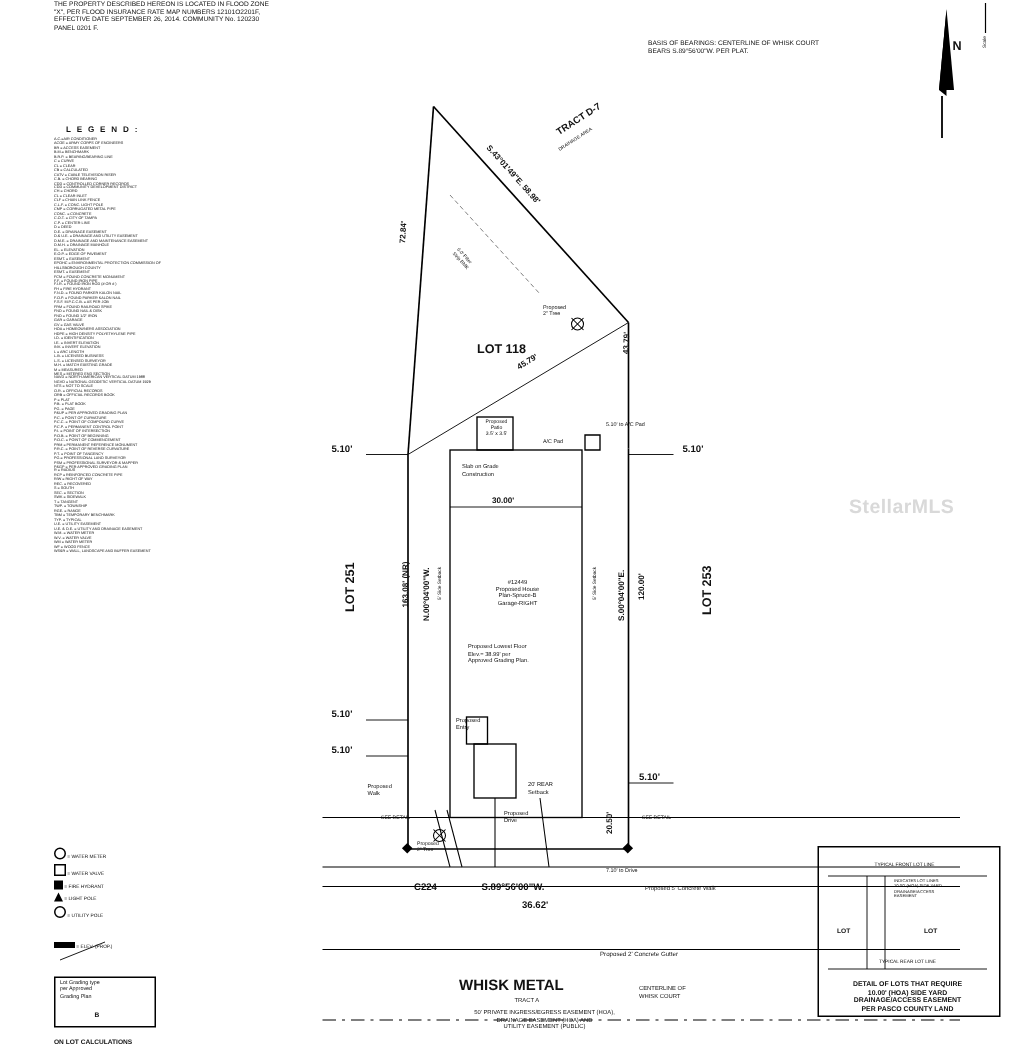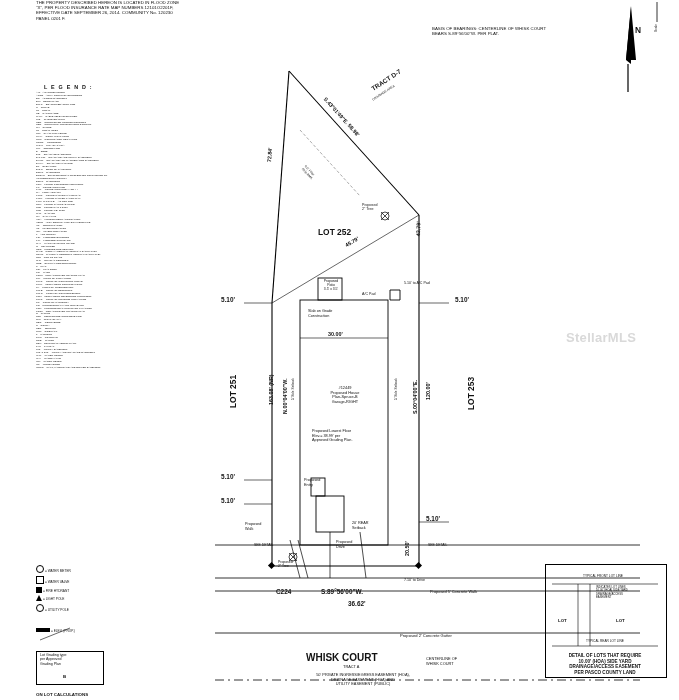--- a/index.html
+++ b/index.html
@@ -263,21 +263,21 @@
 <div class="abs md b nb" style="left:370px; top:86px; transform:rotate(-33deg); transform-origin:0 0;">TRACT D-7</div>
 <div class="abs tiny nb" style="left:372px; top:99px; transform:rotate(-33deg); transform-origin:0 0;">DRAINAGE AREA</div>
 
 <div class="abs sm b nb" style="left:327px; top:96px; transform:rotate(48deg); transform-origin:0 0;">S.43°01'49"E.  58.98'</div>
 
 <div class="abs sm b nb" style="left:266px; top:162px; transform:rotate(-86deg); transform-origin:0 0;">72.84'</div>
 
 <div class="abs xs nb" style="left:306px; top:165px; transform:rotate(48deg); transform-origin:0 0; white-space:pre-line; font-size:3.2px; line-height:3.8px;"><span>6.0' Filter
 Strip BMK</span></div>
 
-<div class="abs lg b" style="left:318px; top:227px;">LOT  252</div>
+<div class="abs lg b" style="left:318px; top:227px;">LOT  118</div>
 <div class="abs sm b nb" style="left:344px; top:243px; transform:rotate(-31deg); transform-origin:0 0;">45.79'</div>
 
 <div class="abs sm b nb" style="left:415px; top:236px; transform:rotate(-88deg); transform-origin:0 0;">43.79'</div>
 
 <div class="abs xs nb" style="left:362px; top:203px; white-space:pre-line; font-size:3.6px; line-height:4.2px;"><span>Proposed
 2" Tree</span></div>
 
 <div class="abs xs" style="left:318px; top:279px; width:26px; text-align:center; white-space:pre-line; font-size:3.4px; line-height:4px;"><span>Proposed
 Patio
 3.5' x 3.5'</span></div>
@@ -338,21 +338,21 @@
 
 <div class="abs xs nb" style="left:404px; top:578px; font-size:3.6px;">7.10' to Drive</div>
 
 <div class="abs md b" style="left:276px; top:588px;">C224</div>
 <div class="abs md b" style="left:321px; top:588px;">S.89°56'00"W.</div>
 <div class="abs md b" style="left:348px; top:600px;">36.62'</div>
 
 <div class="abs xs" style="left:430px; top:589px; font-size:3.9px;">Proposed 5' Concrete Walk</div>
 <div class="abs xs" style="left:400px; top:633px; font-size:4.1px;">Proposed 2' Concrete Gutter</div>
 
-<div class="abs xl b" style="left:306px; top:652px;">WHISK COURT</div>
+<div class="abs xl b" style="left:306px; top:652px;">WHISK METAL</div>
 <div class="abs xs" style="left:343px; top:664px; font-size:3.9px;">TRACT A</div>
 <div class="abs xs ctr" style="left:268px; top:673px; width:190px; white-space:pre-line; font-size:3.9px; line-height:4.7px;"><span>50' PRIVATE INGRESS/EGRESS EASEMENT (HOA),
 DRAINAGE EASEMENT (HOA) AND
 UTILITY EASEMENT (PUBLIC)</span></div>
 
 <div class="abs xs" style="left:426px; top:657px; white-space:pre-line; font-size:3.9px; line-height:4.7px;"><span>CENTERLINE OF
 WHISK COURT</span></div>
 
 <div class="abs lg b" style="left:635px; top:25px;">N</div>
 

